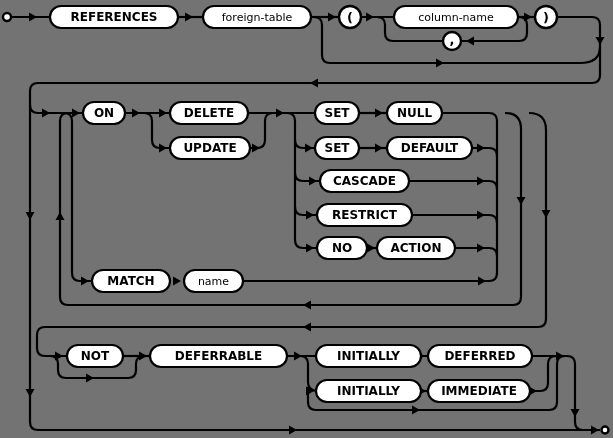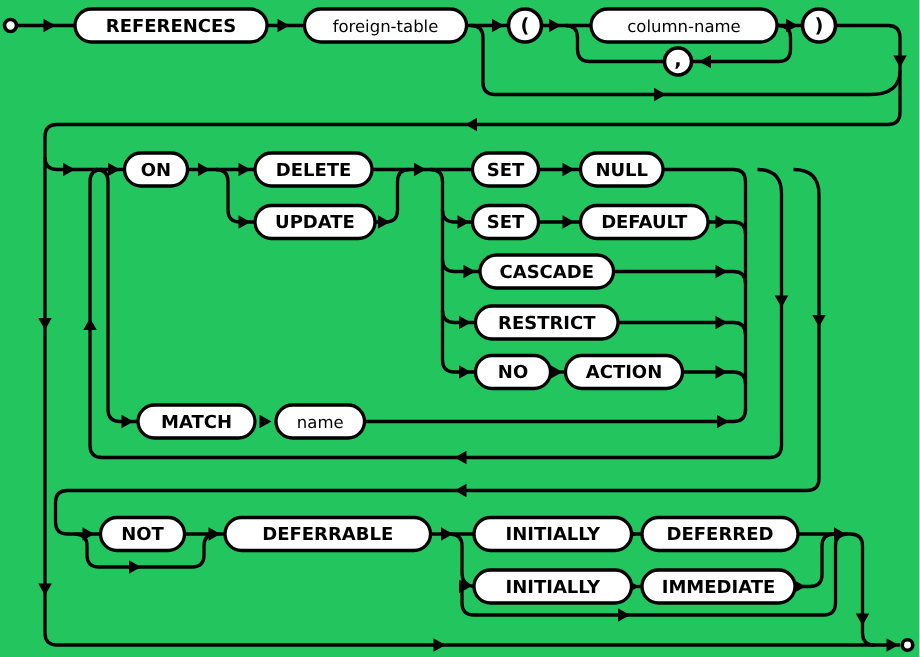--- a/index.html
+++ b/index.html
@@ -1,16 +1,16 @@
 <!DOCTYPE html>
 <html><head>
 <meta charset="utf-8">
 <style>
   html,body{margin:0;padding:0;background:#ffffff;}
-  .page{width:613px;height:438px;background:#22c55e;overflow:hidden;}
+  .page{width:613px;height:438px;background:#737373;overflow:hidden;}
   svg{display:block;}
   .line{fill:none;stroke:#000000;stroke-width:2.2;stroke-linejoin:round;stroke-linecap:butt;}
   .box{fill:#ffffff;stroke:#000000;stroke-width:2.2;}
   .circ{fill:#ffffff;stroke:#000000;stroke-width:2.4;}
   .ah{fill:#000000;stroke:none;}
   text{fill:#000000;}
   .kw{font:bold 12px "DejaVu Sans", sans-serif;text-anchor:middle;}
   .nt{font:11px "DejaVu Sans", sans-serif;text-anchor:middle;}
   .punct{font:bold 13px "DejaVu Sans", sans-serif;text-anchor:middle;}
 </style>

